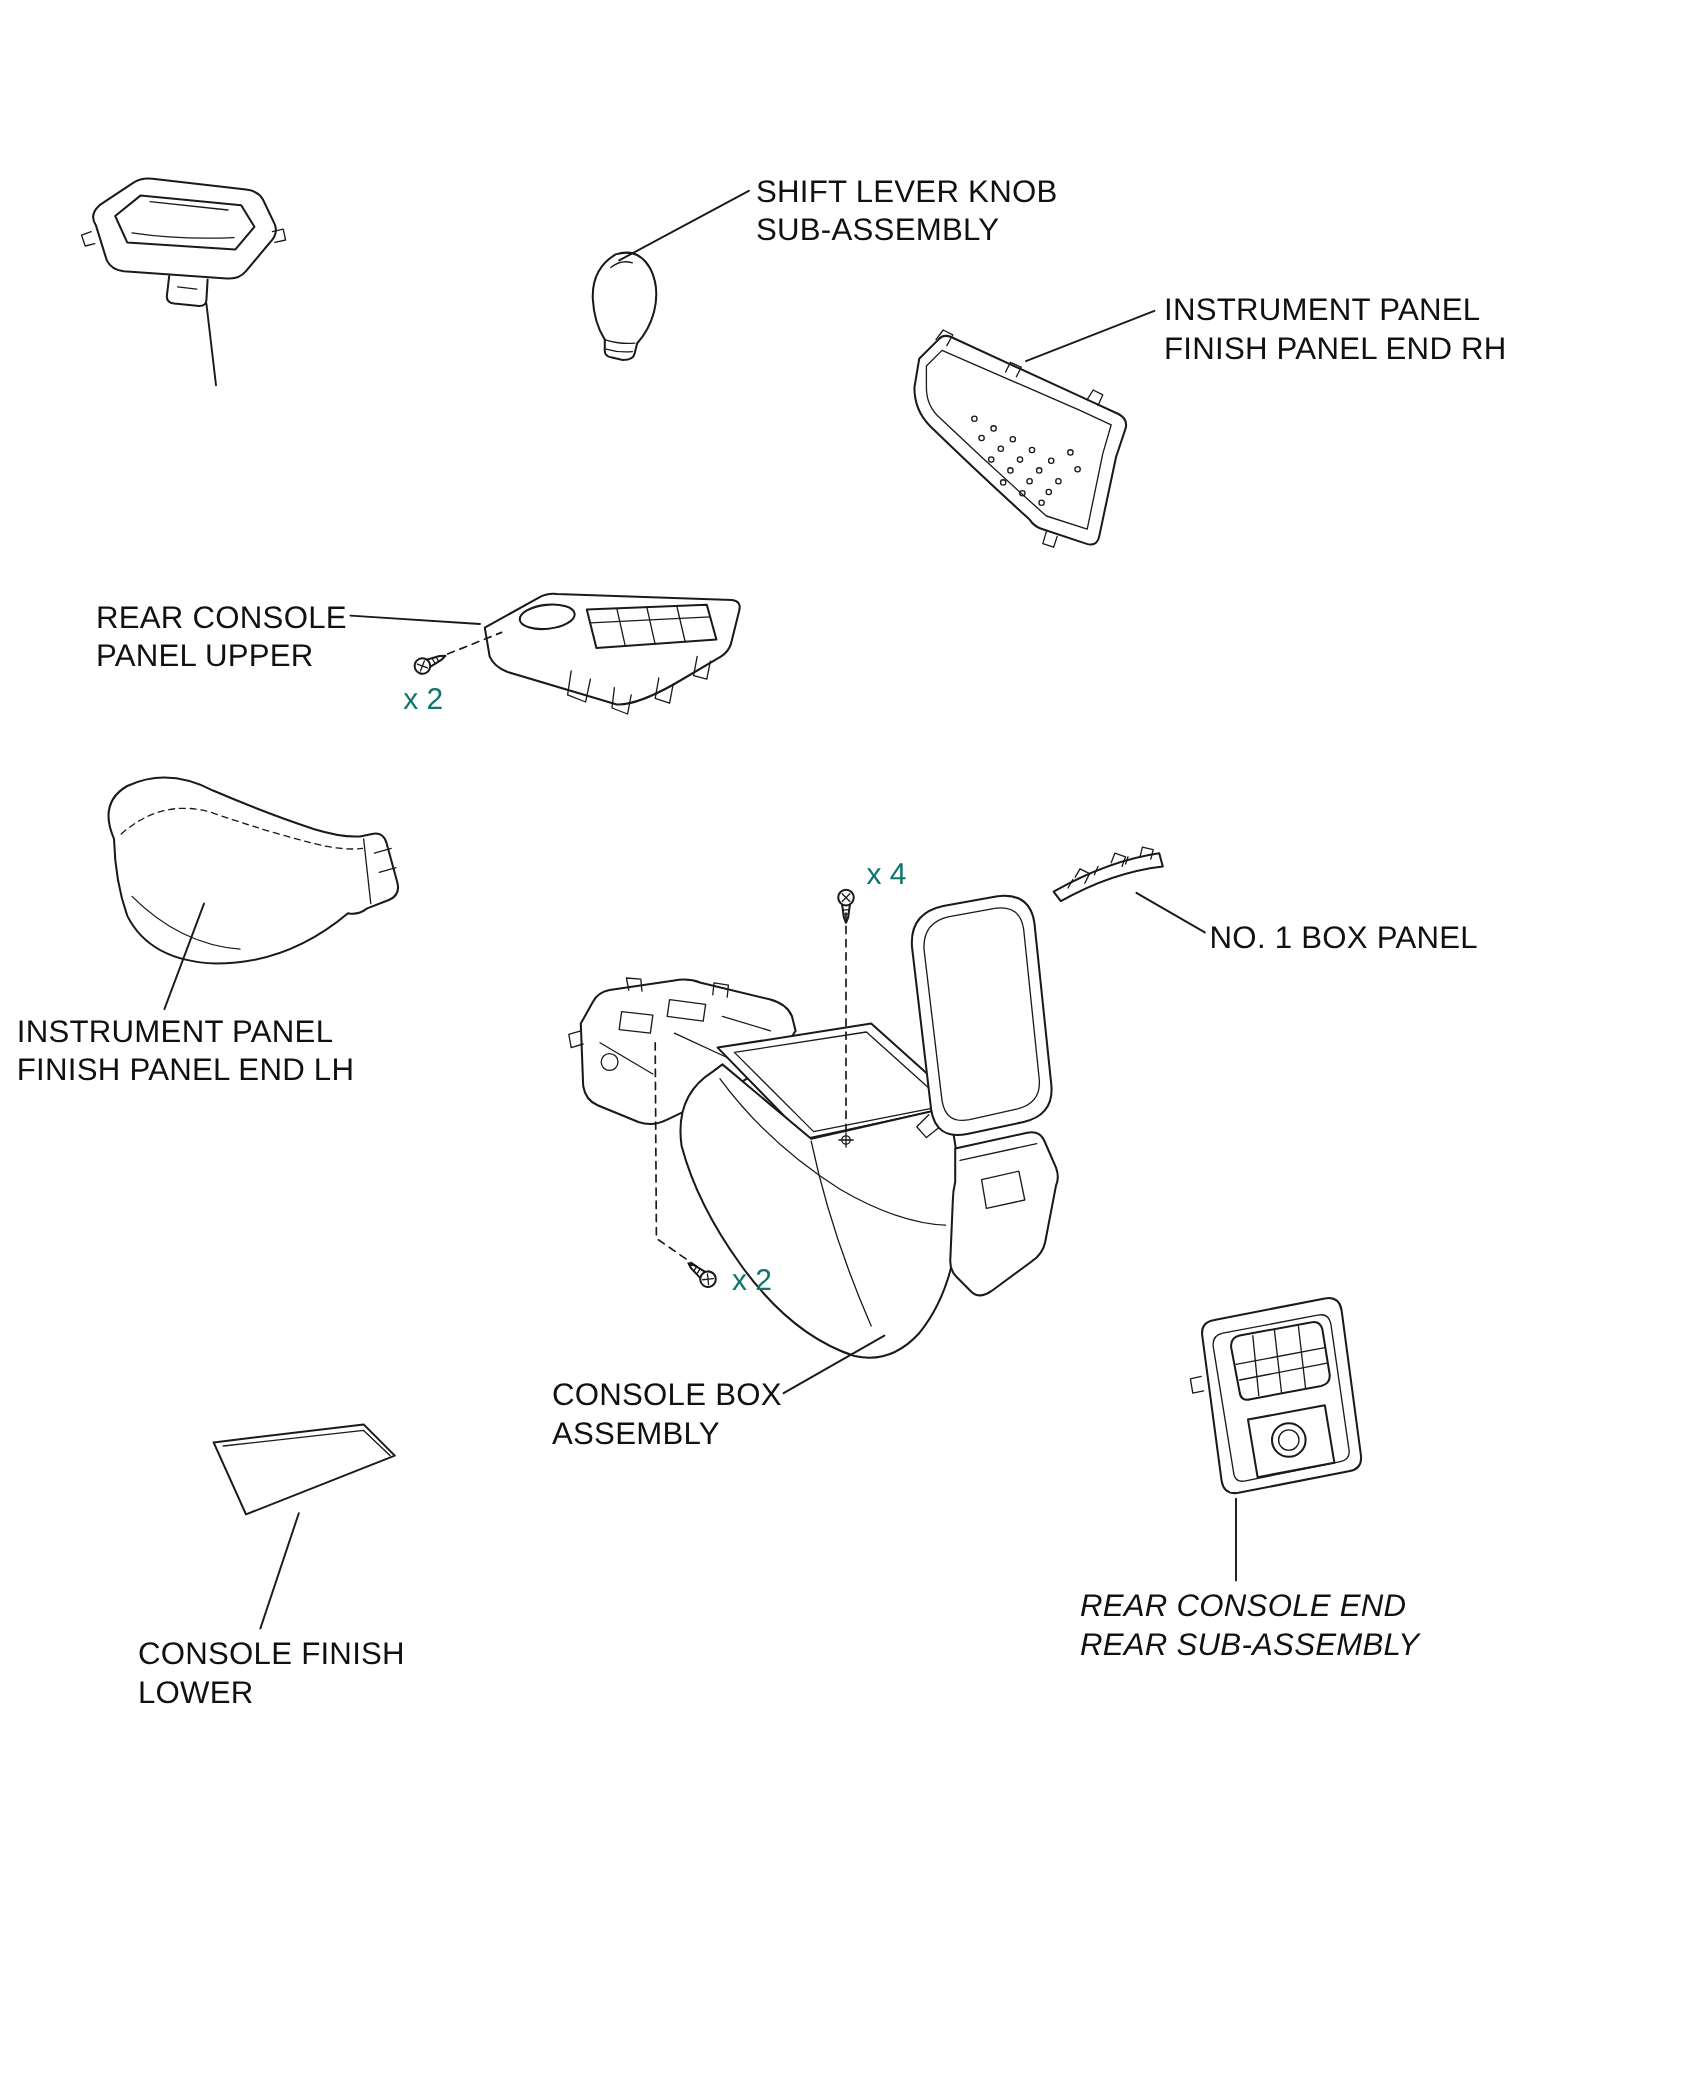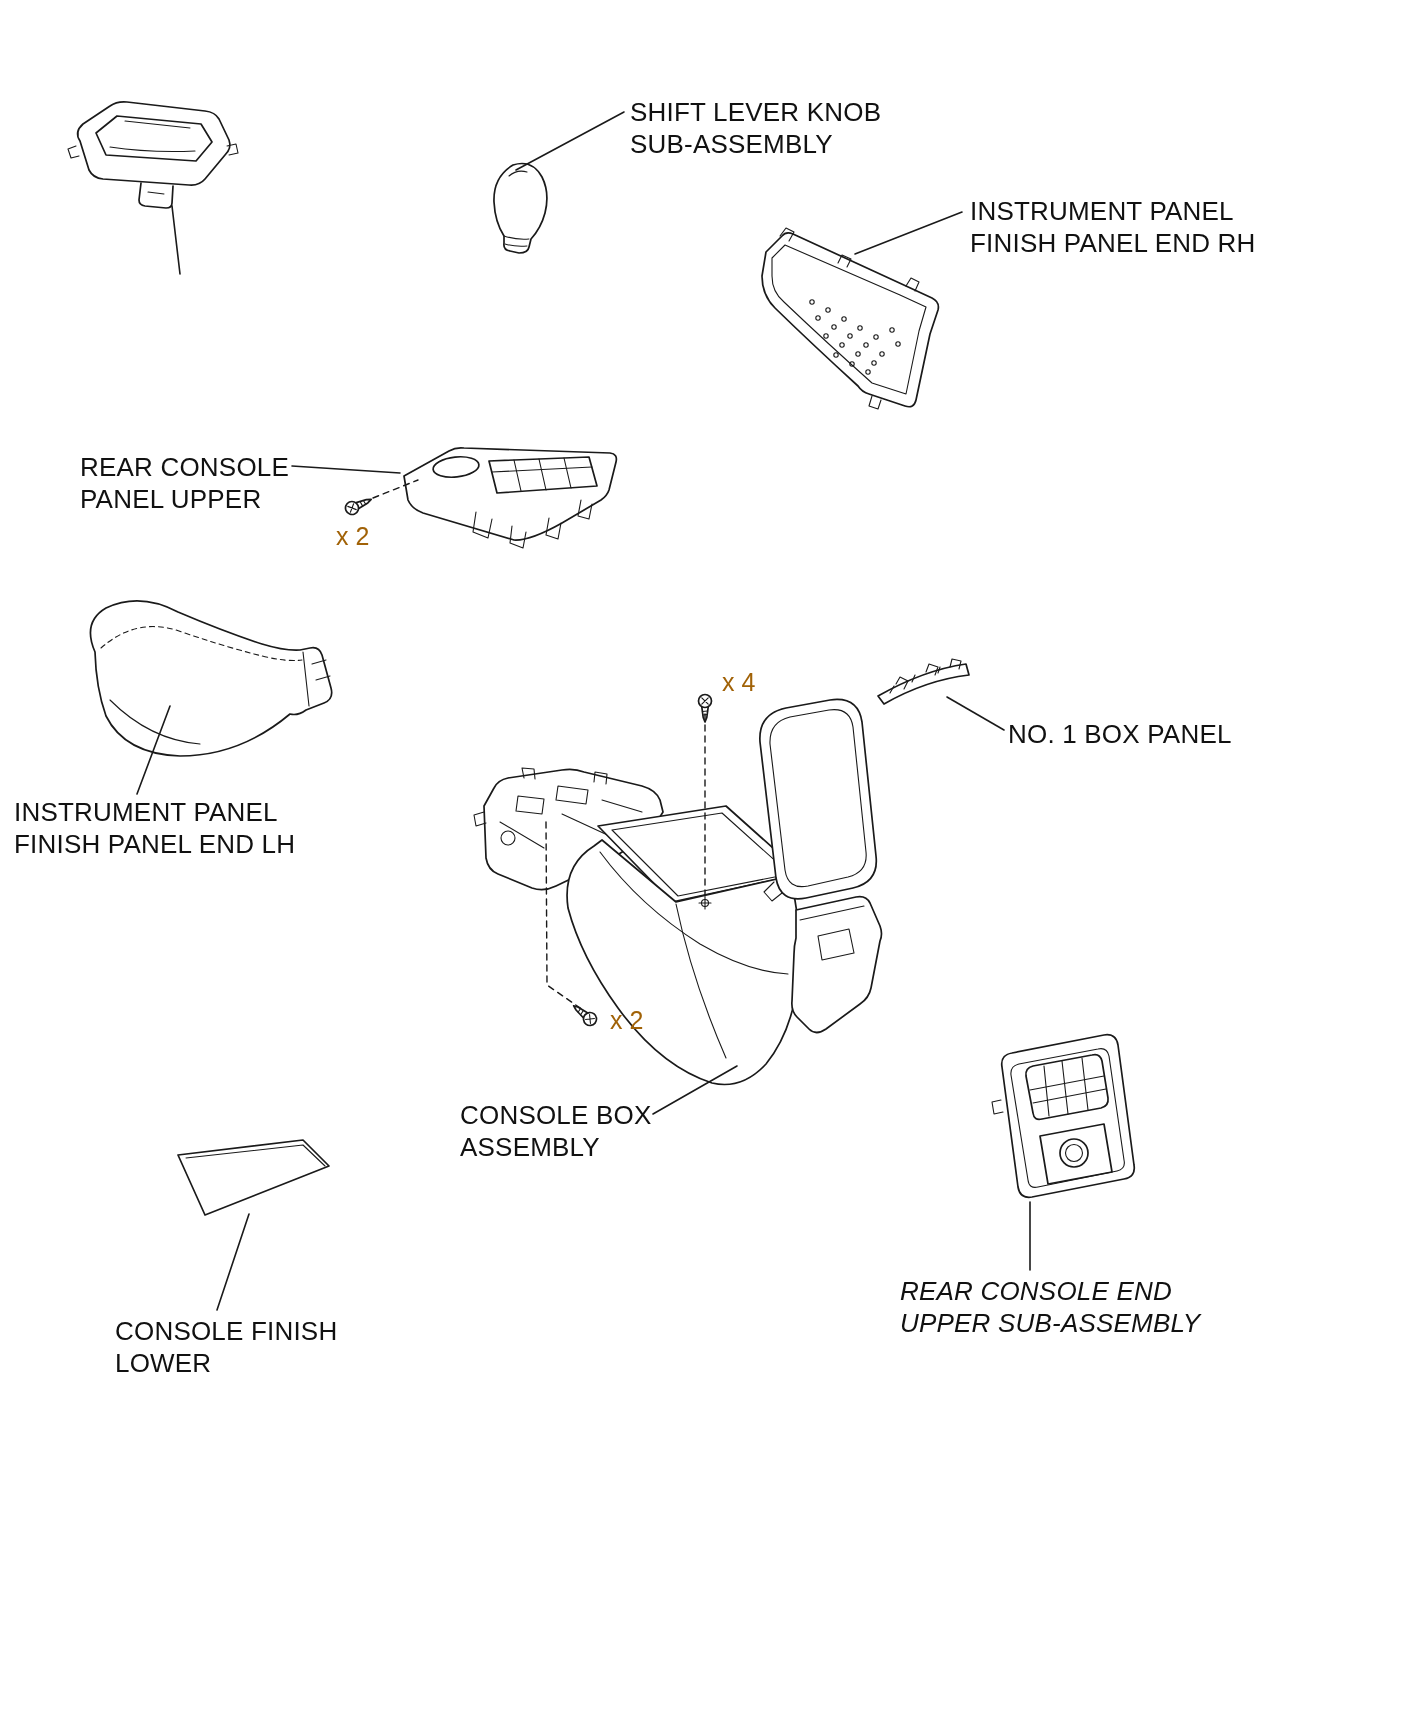--- a/index.html
+++ b/index.html
@@ -1,23 +1,23 @@
 <!DOCTYPE html>
 <html><head>
 <meta charset="utf-8">
 <style>
   * { margin:0; padding:0; box-sizing:border-box; }
   html,body { background:#ffffff; }
   .canvas {
     position:relative; width:1408px; height:1445px; background:#fff;
-    font-family:"Liberation Sans", sans-serif; color:#111; overflow:hidden;
+    font-family:"Liberation Sans", sans-serif; color:#111; overflow:hidden;margin-top:47px;
   }
   .art { position:absolute; left:0; top:0; }
   .label { position:absolute; font-size:26px; line-height:1.22; letter-spacing:.2px; white-space:nowrap; color:#111; }
-  .count { position:absolute; font-size:25px; color:#a16207; }
+  .count { position:absolute; font-size:25px; color:#0f766e; }
   .corner { position:absolute; font-size:20px; color:#111; }
   svg path, svg circle, svg ellipse, svg rect, svg line, svg polyline {
     fill:none; stroke:#1a1a1a; stroke-width:1.7; stroke-linecap:round; stroke-linejoin:round;
   }
   svg .thin  { stroke-width:1.1; }
   svg .dash  { stroke-dasharray:6 5; stroke-width:1.4; }
   svg .stitch{ stroke-dasharray:5 4; stroke-width:1.1; }
   svg .leader{ stroke-width:1.6; }
   svg .fill-white { fill:#ffffff; }
 </style>
@@ -207,21 +207,21 @@
     <div>ASSEMBLY</div>
   </div>
 
   <div class="label" style="left:115px; top:1316px;">
     <div>CONSOLE FINISH</div>
     <div>LOWER</div>
   </div>
 
   <div class="label" style="left:900px; top:1276px;font-style:italic;">
     <div>REAR CONSOLE END</div>
-    <div>UPPER SUB-ASSEMBLY</div>
+    <div>REAR SUB-ASSEMBLY</div>
   </div>
 
   <div class="count" style="left:336px; top:522px;">x 2</div>
   <div class="count" style="left:722px; top:668px;">x 4</div>
   <div class="count" style="left:610px; top:1006px;">x 2</div>
 
   <div class="corner" style="left:16px; top:1682px;">H</div>
 
 </div>
 

